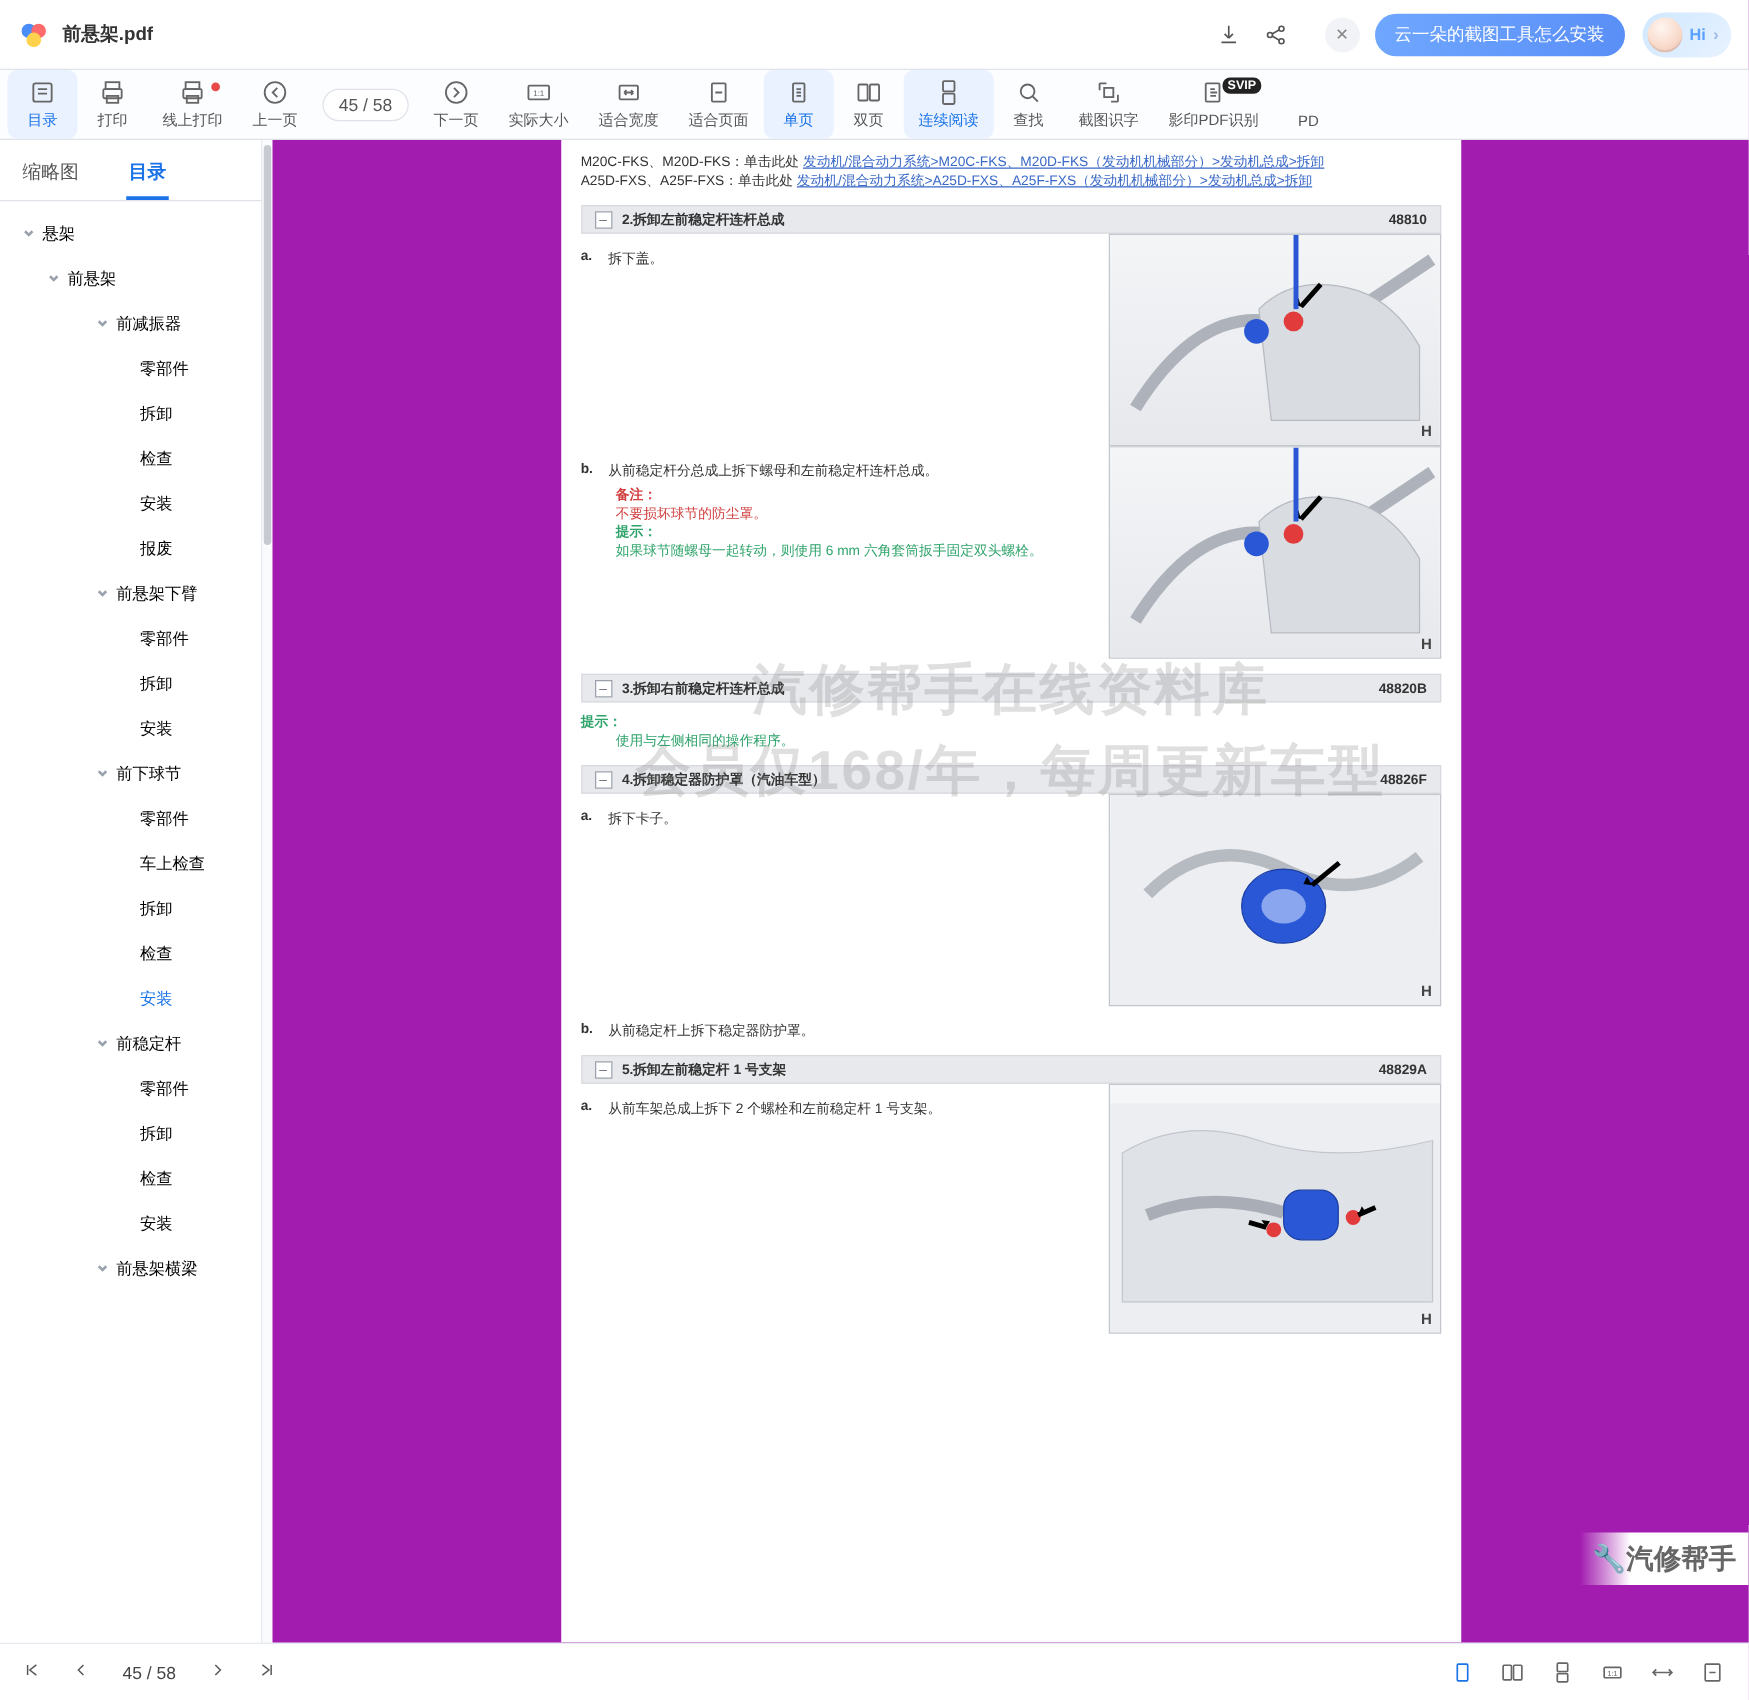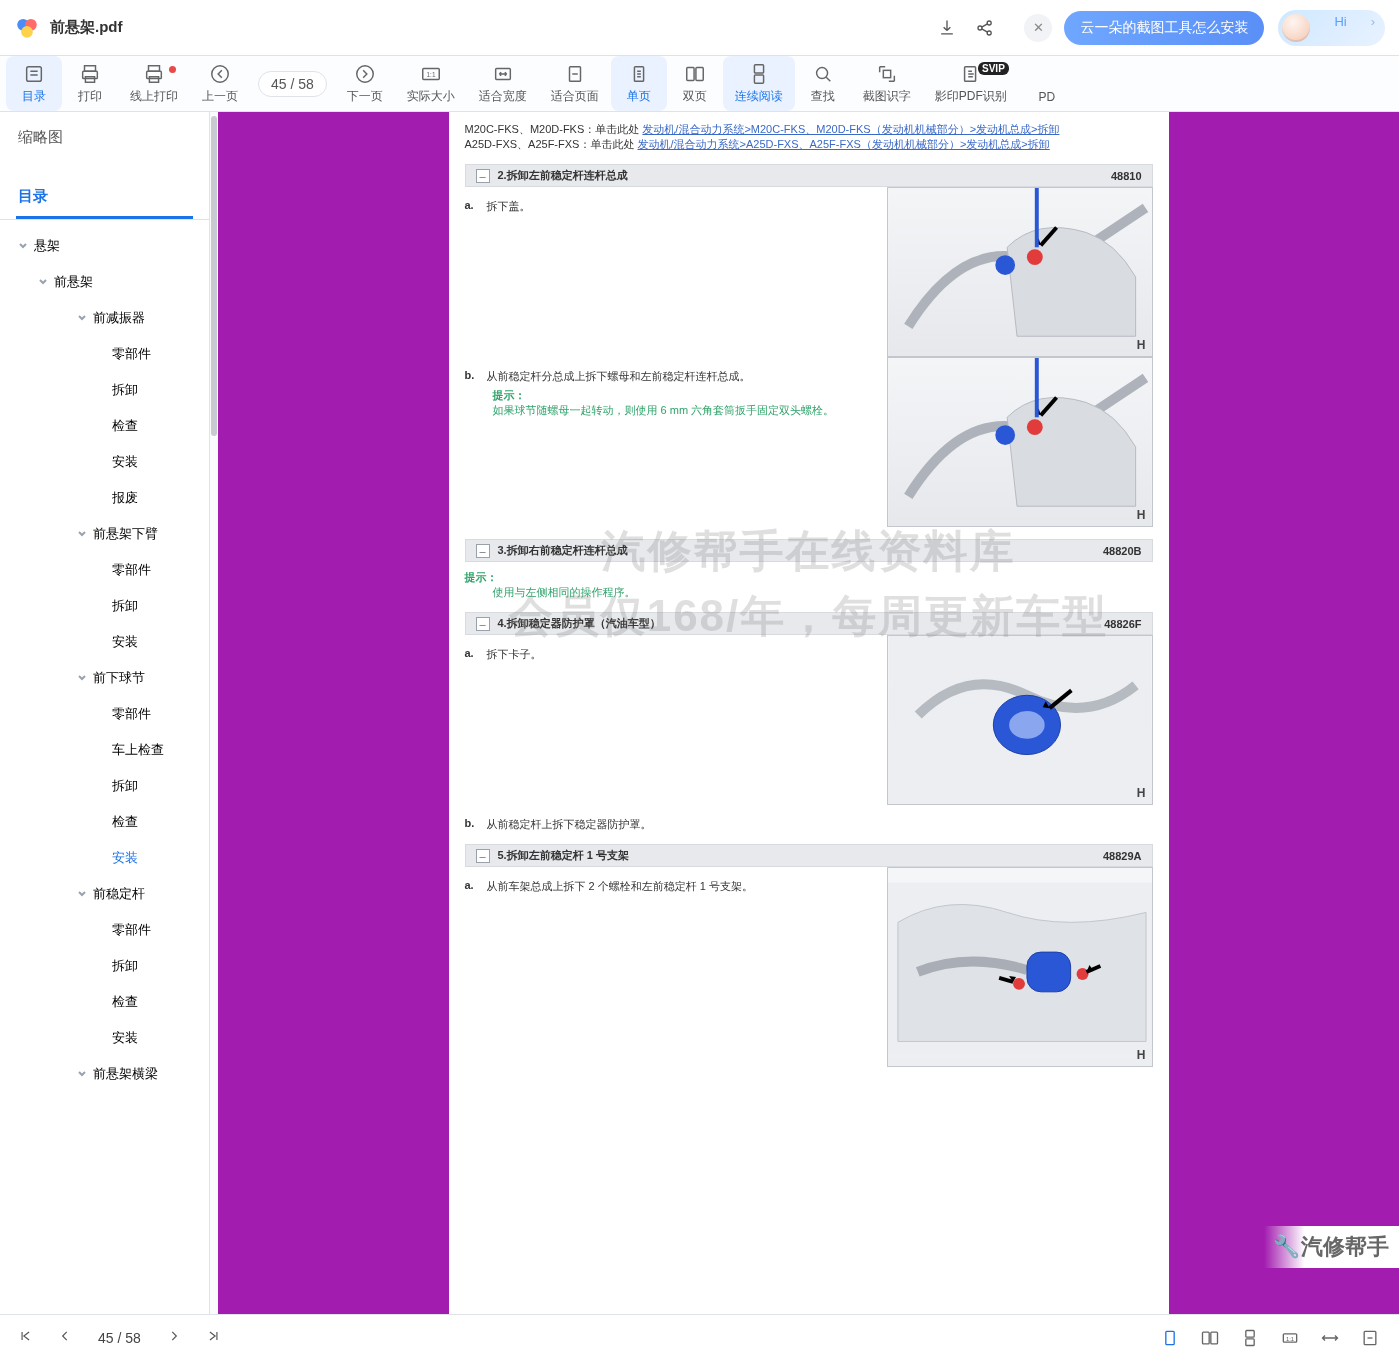--- a/index.html
+++ b/index.html
@@ -51,21 +51,21 @@
     height: 34px; border-radius: 17px; padding: 0 16px; display:flex; align-items:center;
     font-size: 14px; color:#fff; margin-left: 12px;
     background: linear-gradient(90deg,#7f7bff,#6a67f5);
   }
   .pill.alt { background: linear-gradient(90deg,#6fa7ff,#5a8ff7); }
   .pill-close {
     width: 28px; height: 28px; border-radius: 50%; background:#f2f3f7; display:flex;
     align-items:center; justify-content:center; color:#888; margin-left: 20px; cursor:pointer;
   }
   .hi-badge {
-    margin-left: 14px; display:flex; gap:24px; font-weight:400;
+    margin-left: 14px; display:flex; align-items:center; gap:6px; font-weight:700;
     background: linear-gradient(135deg,#cfe8ff,#e8f2ff);
     padding:4px 10px 4px 4px;
     border-radius: 18px;
     color:#5aa0ff;
     position: relative;
   }
   .hi-avatar {
     width: 28px; height: 28px; border-radius: 50%;
     background: radial-gradient(circle at 40% 30%, #fff5f0 0%, #f8d9c9 60%, #e7bdb4 100%);
     box-shadow: inset 0 -2px 0 rgba(0,0,0,.08);
@@ -104,21 +104,21 @@
   .body {
     display:flex;
     height: calc(1360px - 56px - 56px - 46px);
   }
   .sidebar {
     width: 210px; border-right: 1px solid var(--border);
     display:flex; flex-direction:column;
     background:#fff;
   }
   .tabs {
-    display:flex; gap: 21px; padding: 10px 16px 0 16px; border-bottom: 1px solid var(--border); flex-direction: column;
+    display:flex; gap: 36px; padding: 10px 16px 0 16px; border-bottom: 1px solid var(--border);
   }
   .tab {
     padding: 6px 2px 10px 2px; font-size: 15px; color:#555; cursor:pointer;
     border-bottom: 3px solid transparent;
   }
   .tab.active { color: var(--blue); border-bottom-color: var(--blue); font-weight:600; }
   .tree {
     flex:1; overflow:auto; padding: 8px 0;
   }
   .tree-node { display:flex; align-items:center; height: 36px; cursor:pointer; color:#000000; }
@@ -561,20 +561,23 @@
       <path d="M150 0 L150 60" stroke="#2957d6" stroke-width="4"></path>
     </svg><span class="H">H</span>
           </div>
         </div>
         <div class="row">
           <div class="textcol">
             <div class="step">
               <span class="lbl">b.</span>
               <span>从前稳定杆分总成上拆下螺母和左前稳定杆连杆总成。</span>
             </div>
+            <div class="note-red indent">
+                <span class="tag">备注：</span><br>
+                <span>不要损坏球节的防尘罩。</span></div>
             <div class="note-teal indent">
                 <span class="tag">提示：</span><br>
                 <span>如果球节随螺母一起转动，则使用 6 mm 六角套筒扳手固定双头螺栓。</span></div>
           </div>
           <div class="fig ">
             <svg viewBox="0 0 266 170">
       <rect x="0" y="0" width="266" height="170" fill="url(#g1)"></rect>
       <defs>
                 <linearGradient id="g1" x1="0" y1="0" x2="0" y2="1">
         <stop offset="0" stop-color="#f4f5f7"></stop>

